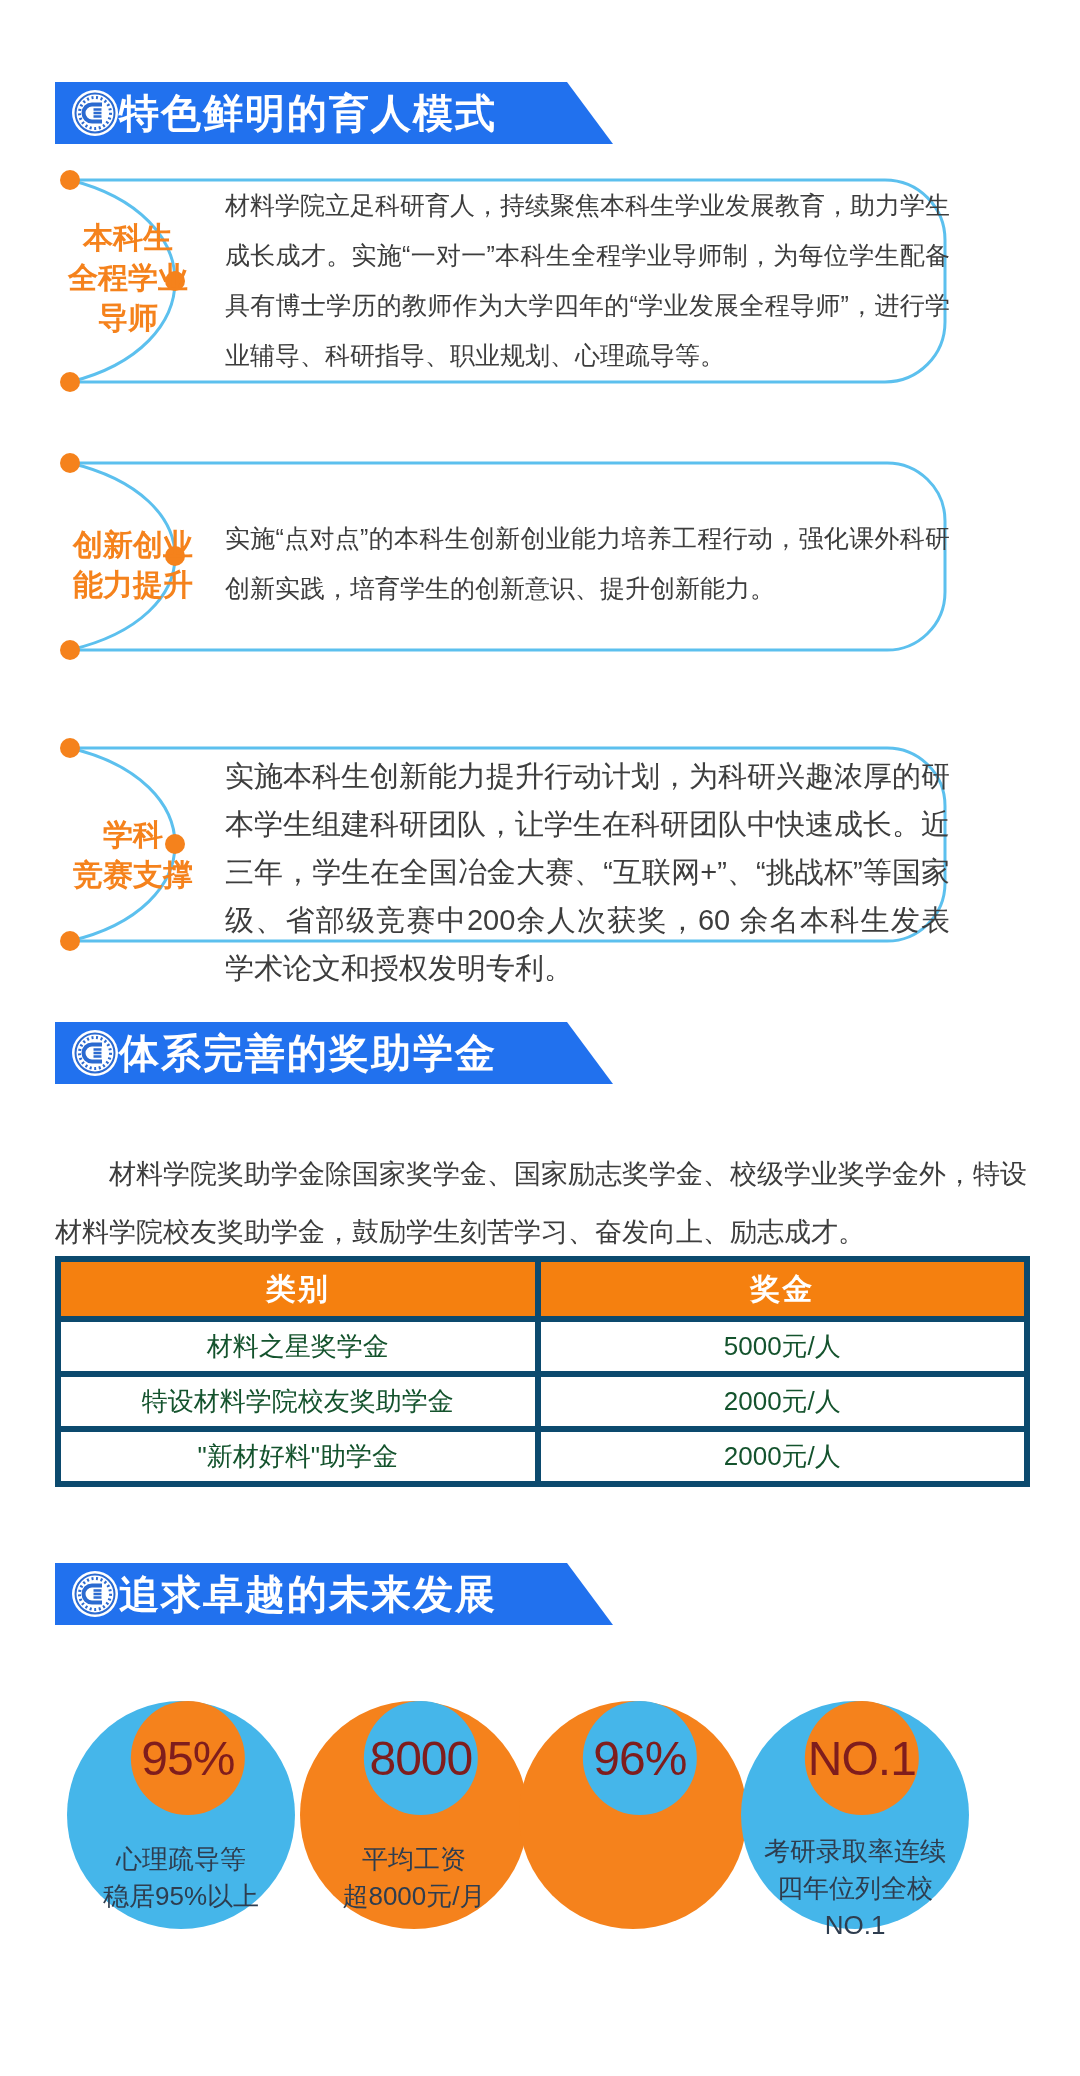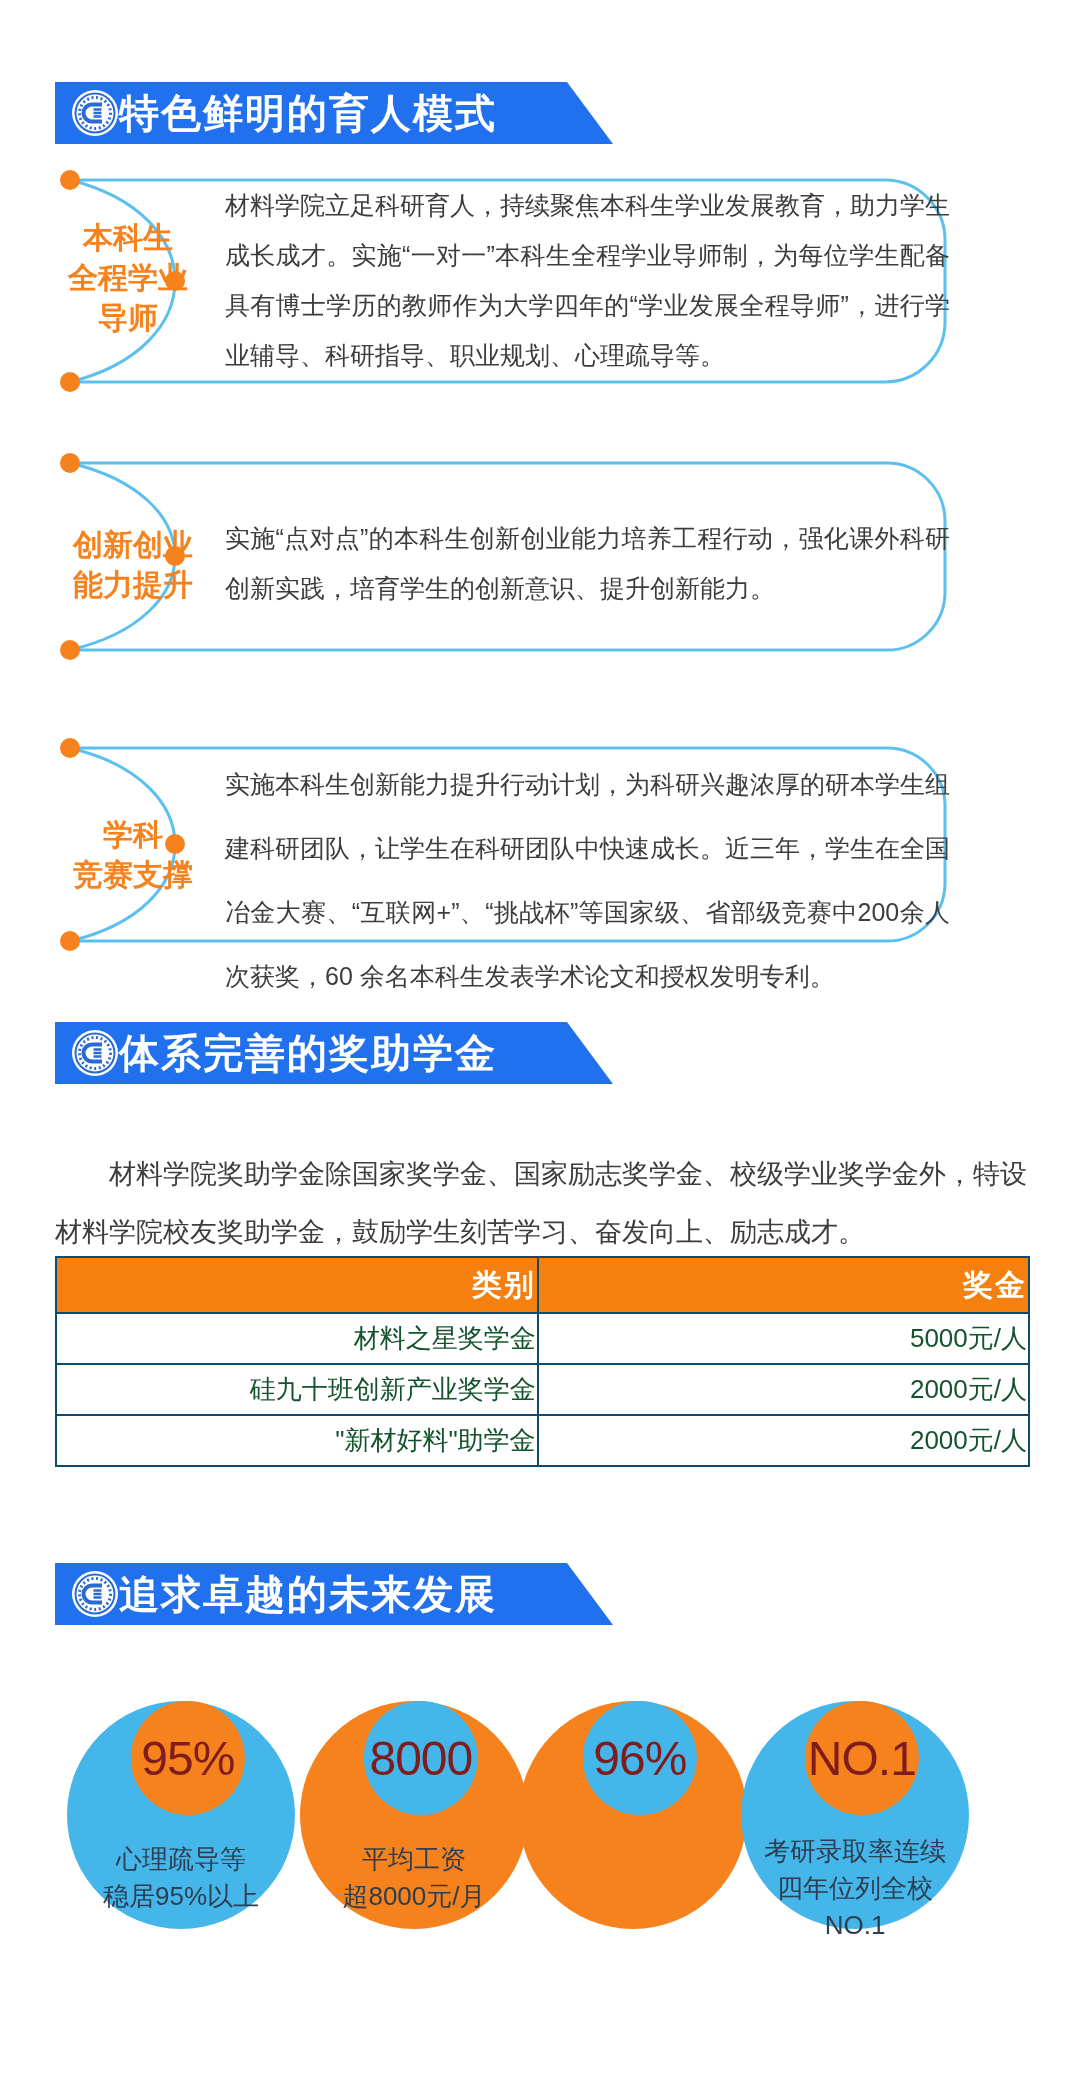--- a/index.html
+++ b/index.html
@@ -27,21 +27,21 @@
   }
   
   .intro-par{
     position:absolute;left:55px;top:1118px;width:985px;color:#3d3d3d;
     font-size:27px;line-height:58px;text-indent:2em;
   }
   .sch-table{
     position:absolute;left:55px;top:1256px;width:975px;
     border-collapse:collapse;table-layout:fixed;
   }
-  .sch-table th,.sch-table td{border:2px solid #0c4a6e;text-align:right;}
+  .sch-table th,.sch-table td{border:6px solid #0c4a6e;text-align:center;}
   .sch-table th{
     background:#f5800f;color:#ffffff;font-size:30px;font-weight:700;
     height:52px;letter-spacing:2px;
   }
   .sch-table td{height:47px;font-size:26px;color:#14532d;background:#ffffff;}
   .col-type{width:49.5%;}
   
   .stat{position:absolute;top:1701px;width:228px;height:228px;border-radius:50%;}
   .stat.blue{background:#45b6ea;}
   .stat.orange{background:#f5821c;}
@@ -97,21 +97,21 @@
 
 <svg class="bubble-svg" style="top:733px;" width="930" height="228" viewBox="0 0 930 228">
   <path d="M 40 15 H 855 A 58 58 0 0 1 915 73 V 150 A 58 58 0 0 1 855 208 H 40" fill="none" stroke="#5cc0ee" stroke-width="3"></path>
   <path d="M 40 15 C 180 48 180 175 40 208" fill="none" stroke="#5cc0ee" stroke-width="3"></path>
   <circle cx="40" cy="15" r="10" fill="#f5821c"></circle>
   <circle cx="40" cy="208" r="10" fill="#f5821c"></circle>
   <circle cx="145" cy="111" r="10" fill="#f5821c"></circle>
 </svg>
 <div class="bubble-label" style="left:48px;top:815px;width:170px;">学科
 竞赛支撑</div>
-<div class="bubble-text" style="top:752px;font-size:25px;line-height:64px;">实施本科生创新能力提升行动计划，为科研兴趣浓厚的研本学生组建科研团队，让学生在科研团队中快速成长。近三年，学生在全国冶金大赛、“互联网+”、“挑战杯”等国家级、省部级竞赛中200余人次获奖，60 余名本科生发表学术论文和授权发明专利。</div>
+<div class="bubble-text" style="top:752px;font-size:29px;line-height:48px;">实施本科生创新能力提升行动计划，为科研兴趣浓厚的研本学生组建科研团队，让学生在科研团队中快速成长。近三年，学生在全国冶金大赛、“互联网+”、“挑战杯”等国家级、省部级竞赛中200余人次获奖，60 余名本科生发表学术论文和授权发明专利。</div>
 
 <div class="banner" style="top:1022px;">
   <svg class="logo-badge" viewBox="0 0 48 48">
     <circle cx="24" cy="24" r="23" fill="#ffffff"></circle>
     <circle cx="24" cy="24" r="19.5" fill="none" stroke="#2b6ad0" stroke-width="2"></circle>
     <circle cx="24" cy="24" r="15.5" fill="none" stroke="#2b6ad0" stroke-width="3" stroke-dasharray="2 2.6"></circle>
     <path d="M31 15.5 H21 a8.5 8.5 0 0 0 0 17 h10" stroke="#2b6ad0" stroke-width="4" fill="none"></path>
     <path d="M22.5 20.5 h8 M22.5 24 h8 M22.5 27.5 h8" stroke="#2b6ad0" stroke-width="2.4" fill="none"></path>
   </svg>
   <span class="banner-title">体系完善的奖助学金</span>
@@ -129,21 +129,21 @@
       <th>类别</th>
       <th>奖金</th>
     </tr>
   </thead>
   <tbody>
     <tr>
       <td>材料之星奖学金</td>
       <td>5000元/人</td>
     </tr>
     <tr>
-      <td>硅九十班创新产业奖学金</td>
+      <td>特设材料学院校友奖助学金</td>
       <td>2000元/人</td>
     </tr>
     <tr>
       <td>"新材好料"助学金</td>
       <td>2000元/人</td>
     </tr>
   </tbody>
 </table>
 
 <div class="banner" style="top:1563px;">

